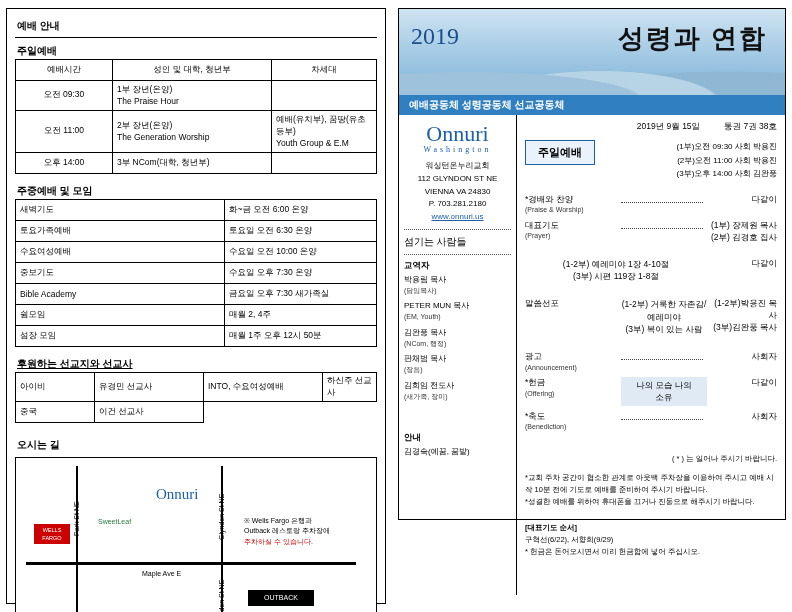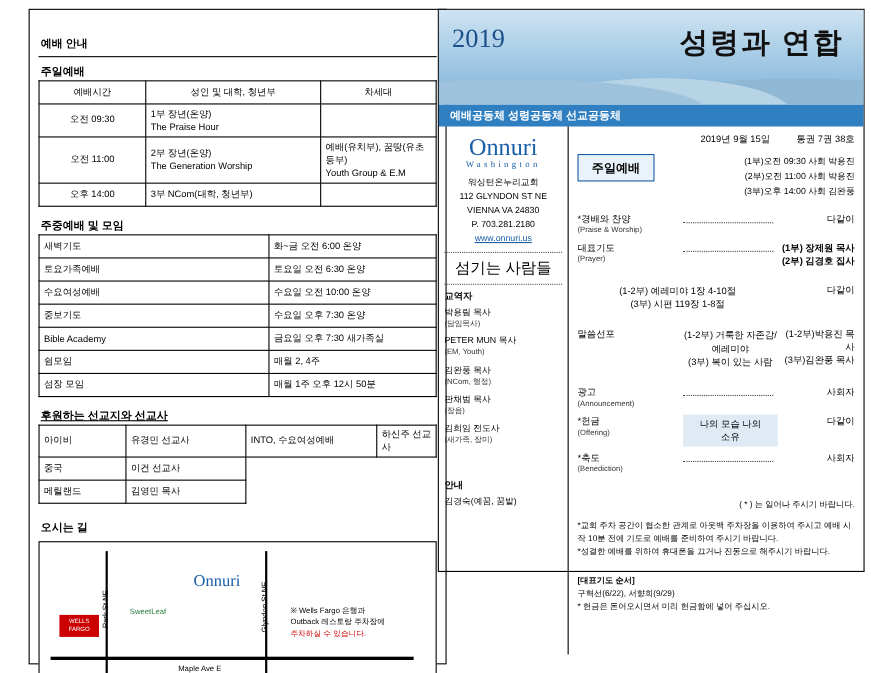--- a/index.html
+++ b/index.html
@@ -1,20 +1,20 @@
 <!DOCTYPE html>
 <html><head>
 <meta charset="utf-8">
 <style>
   html,body{margin:0;padding:0;}
   body{width:792px;height:612px;background:#fff;font-family:"Liberation Sans",sans-serif;font-size:9px;color:#000;overflow:hidden;}
   .page{position:relative;width:792px;height:612px;}
 
   
-  .left{position:absolute;left:6px;top:8px;width:380px;height:596px;border:1px solid #000;box-sizing:border-box;padding:22px 8px;margin-left:20px;}
+  .left{position:absolute;left:6px;top:8px;width:380px;height:596px;border:1px solid #000;box-sizing:border-box;padding:8px 8px;}
   .sec-title{font-size:10px;font-weight:bold;margin:2px 0 4px 2px;}
   .hdr-band{font-size:10px;font-weight:bold;padding:1px 2px;}
   table.grid{border-collapse:collapse;width:100%;table-layout:fixed;}
   table.grid td{border:1px solid #000;padding:2px 4px;font-size:8.5px;vertical-align:middle;height:16px;}
   .ctr{text-align:center;}
   .two-line{line-height:1.45;}
   .mapbox{border:1px solid #000;height:188px;position:relative;overflow:hidden;background:#fff;margin-top:4px;}
 
   
   .road{position:absolute;background:#000;}
@@ -35,21 +35,21 @@
 
   .rbody{display:flex;height:480px;}
   .lcol{width:118px;border-right:1px solid #000;box-sizing:border-box;padding:4px 5px;}
   .rcol{flex:1;box-sizing:border-box;padding:5px 8px;position:relative;}
 
   .onnuri{font-family:"Liberation Serif",serif;color:#1b5fa8;font-size:22px;line-height:1;}
   .onnuri small{display:block;font-size:8px;letter-spacing:3px;color:#1b5fa8;margin-top:1px;}
   .addr{font-size:8px;line-height:1.6;text-align:center;margin-top:6px;}
   .addr a{color:#1b5fa8;}
   .dash{border-top:1px dotted #555;margin:5px 0;}
-  .scol-h{font-size:14px;text-align:center;margin:3px 0;}
+  .scol-h{font-size:10px;text-align:left;margin:3px 0;font-family:Liberation Serif, serif;}
   .staff-h{font-size:8.5px;font-weight:bold;margin:4px 0 2px;}
   .staff{font-size:8px;line-height:1.5;margin-bottom:4px;}
   .staff .role{font-size:7px;color:#333;}
 
   .dateline{text-align:right;font-size:8.5px;margin:1px 0;}
   .badge{display:inline-block;border:1px solid #1b5fa8;background:#eaf3fb;color:#000;font-size:11px;font-weight:bold;padding:4px 12px;}
   .svc-line{text-align:right;font-size:8px;line-height:1.7;}
   .row{display:flex;align-items:flex-start;font-size:8.5px;margin:5px 0;}
   .row .lbl{width:96px;flex:none;line-height:1.35;}
   .row .lbl .en{font-size:7px;color:#333;}
@@ -149,26 +149,20 @@
         <td style="width:100px;">유경민 선교사</td>
         <td style="width:110px;">INTO, 수요여성예배</td>
         <td>하신주 선교사</td>
       </tr>
       <tr>
         <td>중국</td>
         <td>이건 선교사</td>
         <td style="border:none;"></td>
         <td style="border:none;"></td>
       </tr>
-      <tr>
-        <td>메릴랜드</td>
-        <td>김영민 목사</td>
-        <td style="border:none;"></td>
-        <td style="border:none;"></td>
-      </tr>
     </tbody>
       </table>
 
     <div class="hdr-band" style="margin-top:14px;">오시는 길</div>
 
     <div class="mapbox">
 
       <div class="road" style="left:60px;top:8px;width:2px;height:150px;"></div>
       <div class="road" style="left:205px;top:8px;width:2px;height:150px;"></div>
       <div class="road" style="left:10px;top:104px;width:330px;height:3px;"></div>
@@ -275,21 +269,21 @@
           <div class="dots"></div>
           <div class="val">다같이</div>
         </div>
 
         <div class="row">
           <div class="lbl">
             <div>대표기도</div>
             <div class="en">(Prayer)</div>
           </div>
           <div class="dots"></div>
-          <div class="val" style="white-space:pre-line;font-weight:bold;">(1부) 장제원 목사
+          <div class="val" style="white-space:pre-line;">(1부) 장제원 목사
 (2부) 김경호 집사</div>
         </div>
 
         <div class="row" style="margin-top:14px;">
           <div class="mid" style="white-space:pre-line;">(1-2부) 예레미야 1장 4-10절
 (3부) 시편 119장 1-8절</div>
           <div class="val">다같이</div>
         </div>
 
         <div class="row" style="margin-top:16px;">

